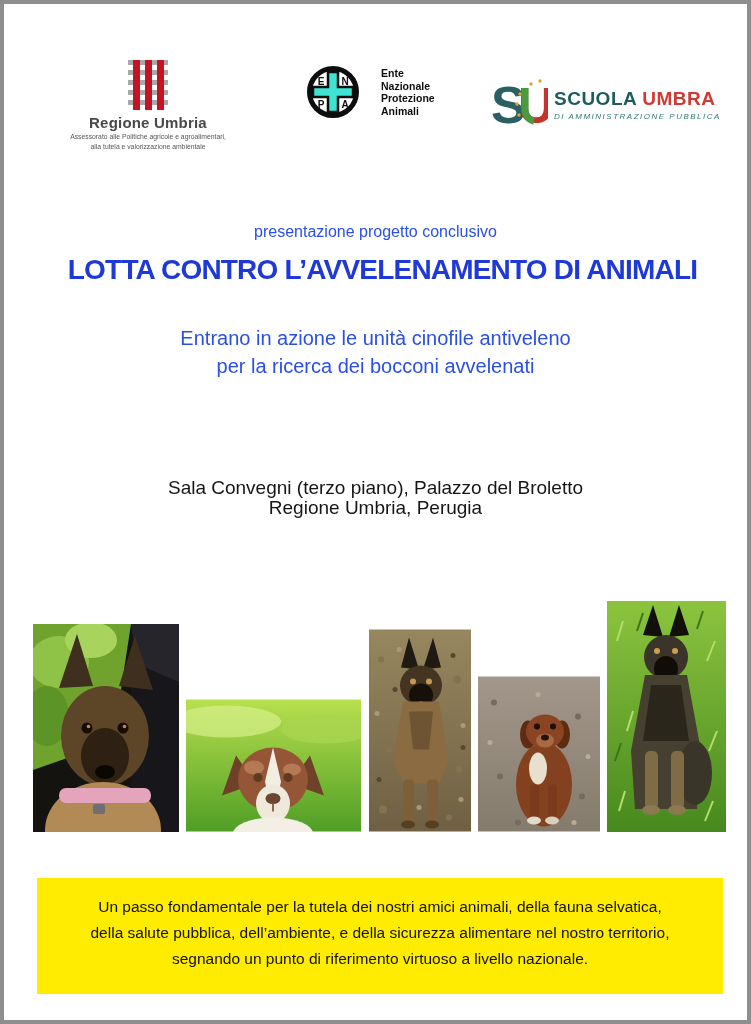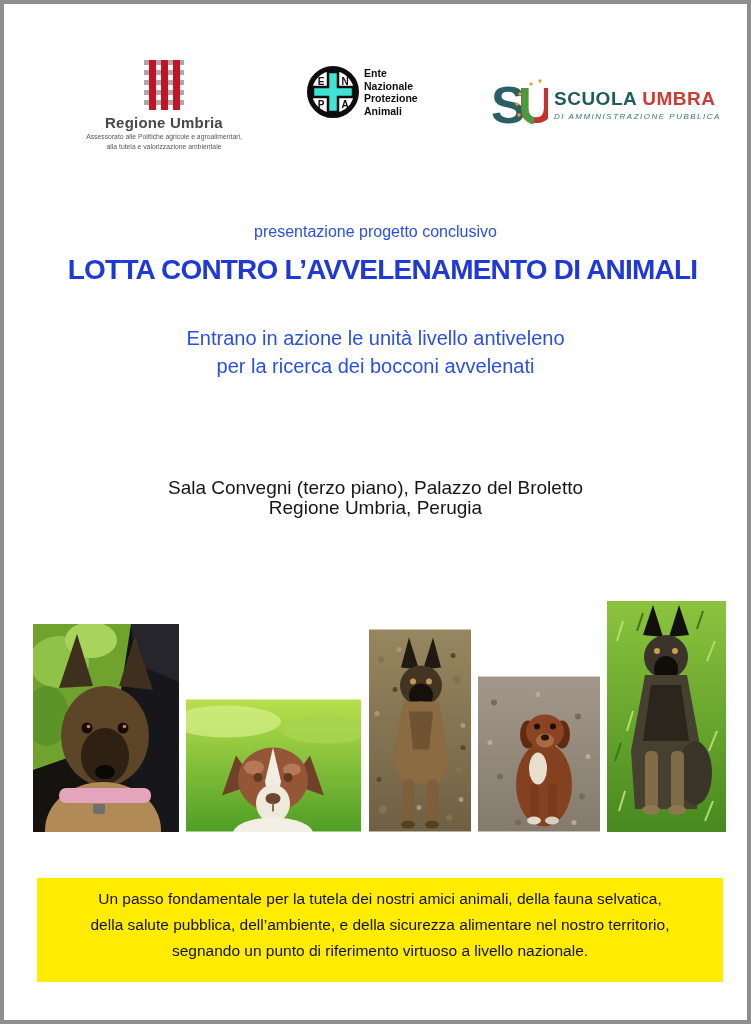--- a/index.html
+++ b/index.html
@@ -3,32 +3,32 @@
 <meta charset="utf-8">
 <style>
   html,body { margin:0; padding:0; background:#ffffff; }
   .poster {
     position:relative; width:751px; height:1024px; box-sizing:border-box;
     background:#ffffff; border:4px solid #8e8e8e; overflow:hidden;
     font-family:"Liberation Sans", sans-serif;
   }
   
   .logo { position:absolute; }
-  .regione { left:62px; top:56px; width:196px; text-align:center; }
+  .regione { left:46px; top:56px; width:196px; text-align:center; }
   .ru-emblem {
     width:40px; height:50px; margin:0 auto;
     background-image:
       linear-gradient(90deg, rgba(0,0,0,0) 0 5px, #c41325 5px 12px, rgba(0,0,0,0) 12px 17px, #c41325 17px 24px, rgba(0,0,0,0) 24px 29px, #c41325 29px 36px, rgba(0,0,0,0) 36px 40px),
       repeating-linear-gradient(180deg, #a9a9ab 0 5px, #ffffff 5px 10px);
   }
   .ru-name { margin-top:4px; font-size:15px; font-weight:bold; color:#48484a; letter-spacing:0.2px; }
   .ru-dept { margin-top:2px; font-size:6.8px; line-height:8px; color:#55565a; }
 
   .enpa { left:302px; top:61px; display:flex; align-items:center; gap:4px; }
-  .enpa-text { font-size:10.5px; line-height:12.5px; font-weight:bold; color:#0d0d0d; }
+  .enpa-text { font-size:10.5px; line-height:12.5px; font-weight:bold; color:#0d0d0d;margin-left:17px; }
 
   .scuola { left:486px; top:72px; display:flex; align-items:center; gap:6px; }
   .su-titleline { font-size:19px; font-weight:bold; letter-spacing:0.5px; white-space:nowrap; }
   .su-scuola { color:#1e5c60; }
   .su-umbra  { color:#d03a33; }
   .su-tagline { margin-top:2px; font-size:8px; font-style:italic; letter-spacing:1.5px; color:#2e7d74; white-space:nowrap; }
 
   
   .row { position:absolute; left:0; width:100%; text-align:center; }
   .kicker   { top:219px; font-size:16px; color:#2a4fe4; }
@@ -42,22 +42,22 @@
   .photo { position:absolute; }
   .photo svg { display:block; }
   .p1 { left:29px;  top:620px; width:146px; height:208px; }
   .p2 { left:182px; top:695px; width:175px; height:133px; }
   .p3 { left:365px; top:625px; width:102px; height:203px; }
   .p4 { left:474px; top:672px; width:122px; height:156px; }
   .p5 { left:603px; top:597px; width:119px; height:231px; }
 
   
   .footer {
-    position:absolute; left:33px; top:874px; width:686px; height:104px;
-    background:#ffec00; box-sizing:border-box; padding-top:8px;
+    position:absolute; left:33px; top:874px; width:686px; height:116px;
+    background:#ffec00; box-sizing:border-box; padding-top:16px;
     text-align:center; font-size:15.5px; line-height:26px; color:#111111;
   }
 </style>
 </head>
 <body>
 
 <div class="poster">
 
   <div class="logo regione">
     <div class="ru-emblem"></div>
@@ -99,21 +99,21 @@
         <span class="su-scuola">SCUOLA</span>
         <span class="su-umbra">UMBRA</span>
       </div>
       <div class="su-tagline">DI AMMINISTRAZIONE PUBBLICA</div>
     </div>
   </div>
 
   <div class="row kicker">presentazione progetto conclusivo</div>
   <div class="row title">LOTTA CONTRO L’AVVELENAMENTO DI ANIMALI</div>
   <div class="row subtitle">
-    <div>Entrano in azione le unità livello antiveleno</div>
+    <div>Entrano in azione le unità cinofile antiveleno</div>
     <div>per la ricerca dei bocconi avvelenati</div>
   </div>
   <div class="row venue1">Sala Convegni (terzo piano), Palazzo del Broletto</div>
   <div class="row venue2">Regione Umbria, Perugia</div>
 
   <figure class="photo p1" style="margin:0" aria-label="malinois dog head close-up inside a car with green foliage behind">
     <svg viewBox="0 0 146 208" width="146" height="208">
       <rect width="146" height="208" fill="#14130f"></rect>
       <polygon points="0,0 98,0 80,118 0,146" fill="#6fa32e"></polygon>
       <ellipse cx="26" cy="38" rx="30" ry="26" fill="#8fc348"></ellipse>

